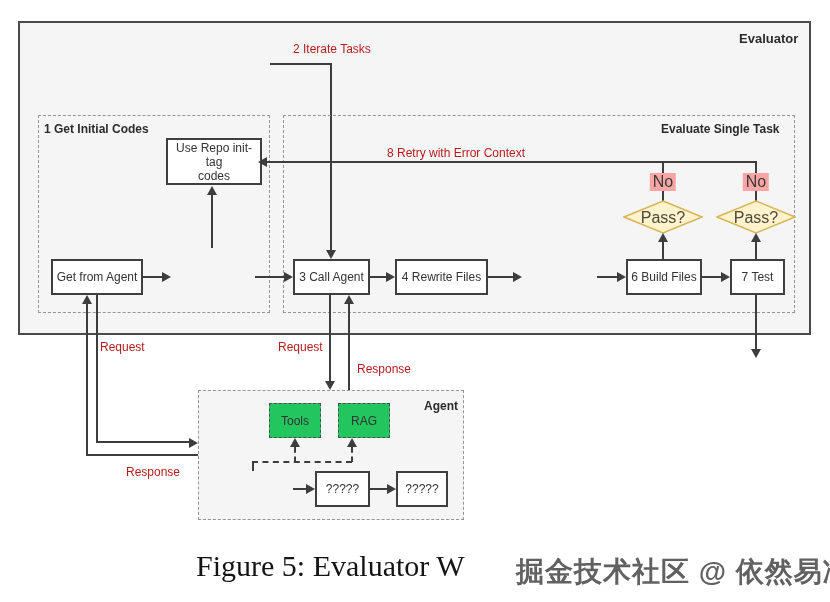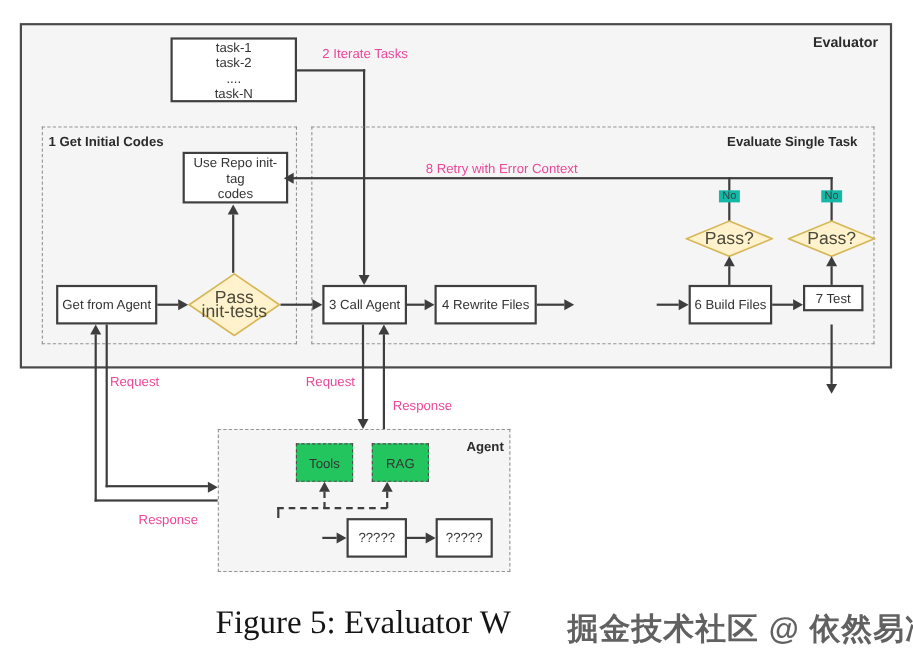--- a/index.html
+++ b/index.html
@@ -28,41 +28,37 @@
   .hl,.vl{position:absolute;background:#3d3d3d;}
   .hl{height:2px;} .vl{width:2px;}
   .dhl{position:absolute;height:0;border-top:2px dashed #3d3d3d;}
   .dvl{position:absolute;width:0;border-left:2px dashed #3d3d3d;}
   .ah{position:absolute;width:0;height:0;}
   .ah-r{border-top:5px solid transparent;border-bottom:5px solid transparent;border-left:9px solid #3d3d3d;}
   .ah-l{border-top:5px solid transparent;border-bottom:5px solid transparent;border-right:9px solid #3d3d3d;}
   .ah-u{border-left:5px solid transparent;border-right:5px solid transparent;border-bottom:9px solid #3d3d3d;}
   .ah-d{border-left:5px solid transparent;border-right:5px solid transparent;border-top:9px solid #3d3d3d;}
   
-  .lbl{position:absolute;font-size:12px;color:#ec4899;white-space:nowrap;}
+  .lbl{position:absolute;font-size:12px;color:#b91c1c;white-space:nowrap;}
   .lbl-bold{font-weight:bold;color:#2b2b2b;}
-  .no-lbl{position:absolute;font-size:10px;color:#383838;background:#14b8a6;padding:0 3px;transform:translateX(-50%);}
+  .no-lbl{position:absolute;font-size:16px;color:#383838;background:#fca5a5;padding:0 3px;transform:translateX(-50%);}
   .caption{position:absolute;left:196px;top:549px;font-family:"Liberation Serif", serif;
            font-size:30px;color:#141414;white-space:nowrap;}
   .watermark{position:absolute;left:516px;top:553px;font-size:28px;font-weight:bold;
              color:rgba(75,75,75,0.88);text-shadow:2px 2px 1px rgba(255,255,255,0.95);
              white-space:nowrap;letter-spacing:1px;}
 </style>
 </head>
 <body>
 
 <div class="stage">
 
   <div class="outer-box"></div>
   <div class="lbl lbl-bold" style="left:739px;top:31px;font-size:13px">Evaluator</div>
 
-  <div class="box" style="left:155px;top:34px;width:115px;height:59px">task-1
-task-2
-....
-task-N</div>
 
   <div class="hl" style="left:270px;top:63px;width:62px"></div>
   <div class="vl" style="left:330px;top:63px;height:187px"></div>
   <div class="ah ah-d" style="left:326px;top:250px"></div>
   <div class="lbl" style="left:293px;top:42px">2 Iterate Tasks</div>
 
   <div class="dashed-group" style="left:38px;top:115px;width:230px;height:196px"></div>
   <div class="lbl lbl-bold" style="left:44px;top:122px">1 Get Initial Codes</div>
 
   <div class="dashed-group" style="left:283px;top:115px;width:510px;height:196px"></div>
@@ -72,27 +68,20 @@
 codes</div>
 
   <div class="ah ah-l" style="left:258px;top:157px"></div>
   <div class="hl" style="left:266px;top:161px;width:491px"></div>
   <div class="vl" style="left:662px;top:161px;height:41px"></div>
   <div class="vl" style="left:755px;top:161px;height:41px"></div>
   <div class="lbl" style="left:387px;top:146px">8 Retry with Error Context</div>
   <div class="no-lbl" style="left:663px;top:173px">No</div>
   <div class="no-lbl" style="left:756px;top:173px">No</div>
 
-  <div class="diamond" style="left:171px;top:248px;width:84px;height:58px">
-    <svg width="84" height="58" viewBox="0 0 84 58">
-      <polygon points="42,1 83,29 42,57 1,29" fill="#fff2cc"></polygon>
-    </svg>
-    <div class="dtext">Pass
-init-tests</div>
-  </div>
 
   <div class="ah ah-u" style="left:207px;top:186px"></div>
   <div class="vl" style="left:211px;top:195px;height:53px"></div>
 
   <div class="box" style="left:51px;top:259px;width:92px;height:36px">Get from Agent</div>
   <div class="hl" style="left:143px;top:276px;width:19px"></div>
   <div class="ah ah-r" style="left:162px;top:272px"></div>
 
   <div class="hl" style="left:255px;top:276px;width:29px"></div>
   <div class="ah ah-r" style="left:284px;top:272px"></div>
@@ -105,21 +94,21 @@
   <div class="hl" style="left:488px;top:276px;width:25px"></div>
   <div class="ah ah-r" style="left:513px;top:272px"></div>
 
   <div class="hl" style="left:597px;top:276px;width:20px"></div>
   <div class="ah ah-r" style="left:617px;top:272px"></div>
 
   <div class="box" style="left:626px;top:259px;width:76px;height:36px">6 Build Files</div>
   <div class="hl" style="left:702px;top:276px;width:19px"></div>
   <div class="ah ah-r" style="left:721px;top:272px"></div>
 
-  <div class="box" style="left:730px;top:259px;width:55px;height:24px">7 Test</div>
+  <div class="box" style="left:730px;top:259px;width:55px;height:36px">7 Test</div>
 
   <div class="diamond" style="left:623px;top:200px;width:80px;height:34px">
     <svg width="80" height="34" viewBox="0 0 80 34">
       <polygon points="40,1 79,17 40,33 1,17" fill="#fff2cc"></polygon>
     </svg>
     <div class="dtext">Pass?</div>
   </div>
   <div class="diamond" style="left:716px;top:200px;width:80px;height:34px">
     <svg width="80" height="34" viewBox="0 0 80 34">
       <polygon points="40,1 79,17 40,33 1,17" fill="#fff2cc"></polygon>

